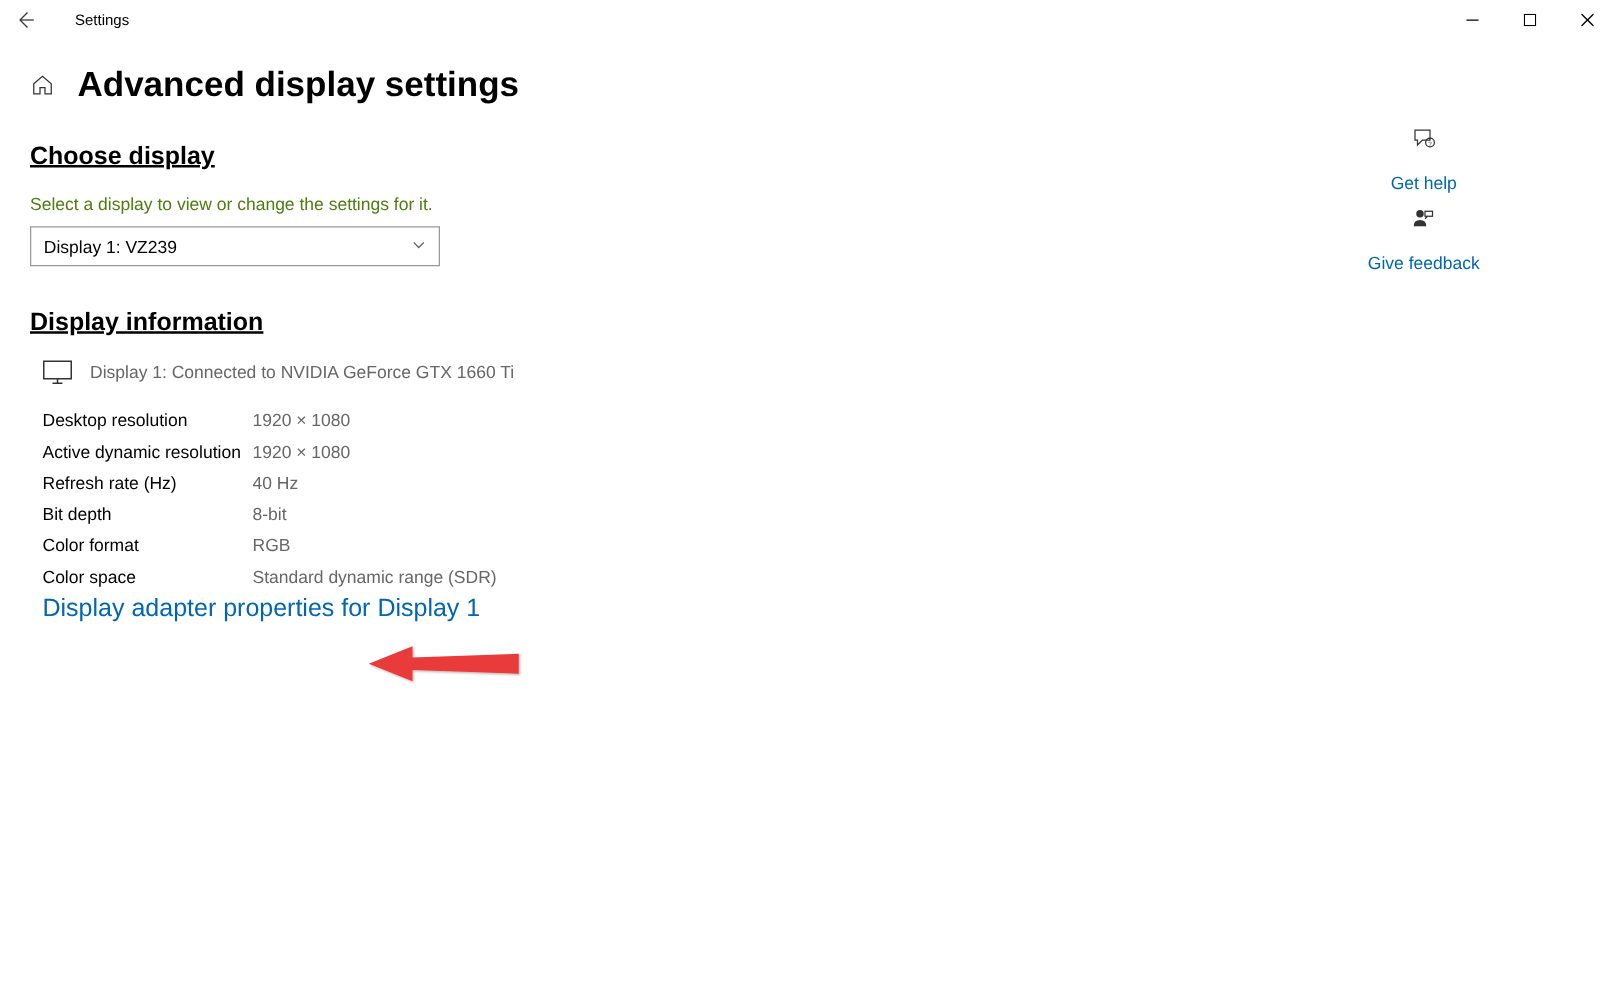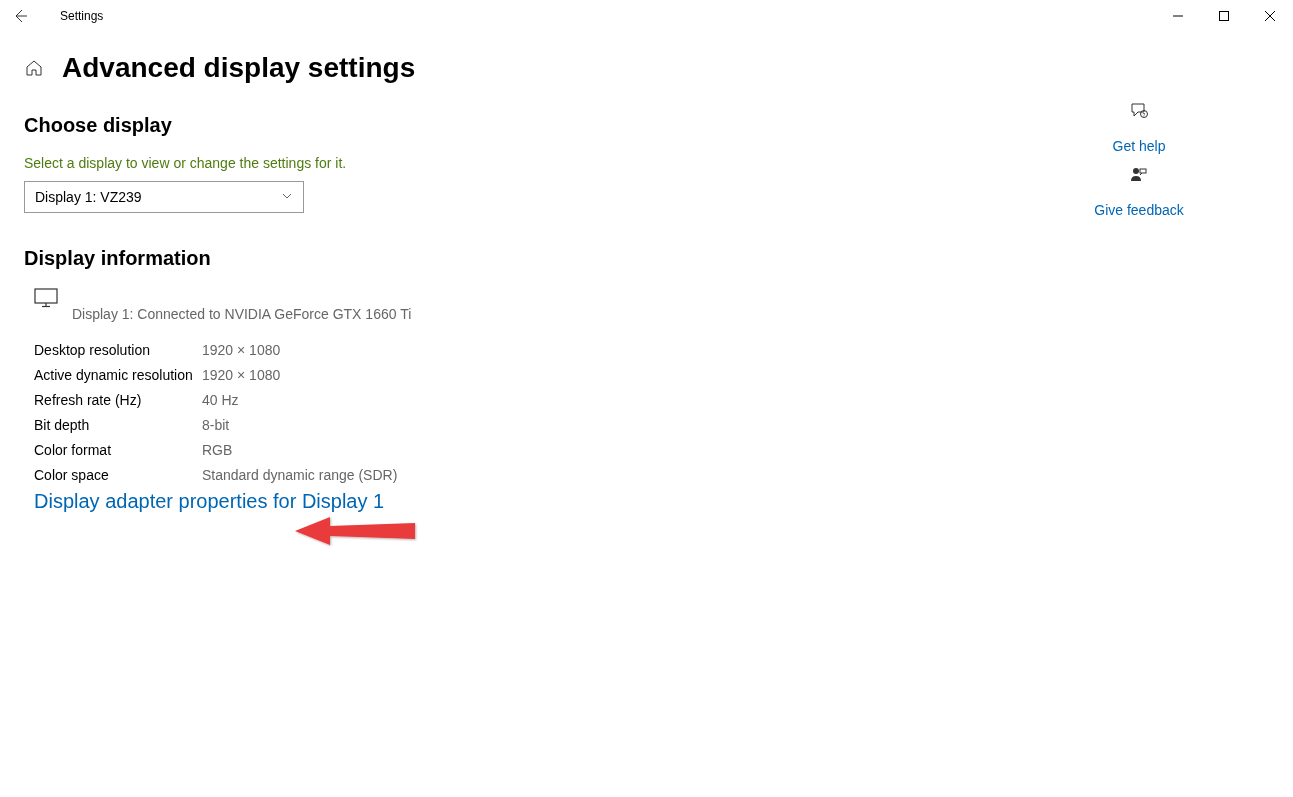--- a/index.html
+++ b/index.html
@@ -68,28 +68,29 @@
     }
     .page-title {
       font-size: 28px;
       font-weight: 600;
       color: #000;
     }
     .section-heading {
       font-size: 20px;
       font-weight: 600;
       margin-bottom: 18px;
+      text-decoration: underline;
     }
     .section-desc {
       font-size: 14px;
       color: #4d7c0f;
       margin-bottom: 10px;
     }
     .dropdown {
-      width: 280px;
+      width: 328px;
       height: 32px;
       border: 1px solid #999;
       display: flex;
       align-items: center;
       justify-content: space-between;
       padding: 0 10px;
       font-size: 14px;
       margin-bottom: 34px;
       background: #fff;
       text-align: center;
@@ -106,21 +107,21 @@
       padding-left: 10px;
     }
     .monitor-icon svg { display: block; }
     .monitor-name {
       font-size: 14px;
       color: #000;
     }
     .monitor-sub {
       font-size: 14px;
       color: #666;
-      margin-top: 18px;
+      margin-top: 1px;
     }
     .info-table {
       padding-left: 10px;
     }
     .info-row {
       display: flex;
       font-size: 14px;
       line-height: 25px;
     }
     .info-label {

